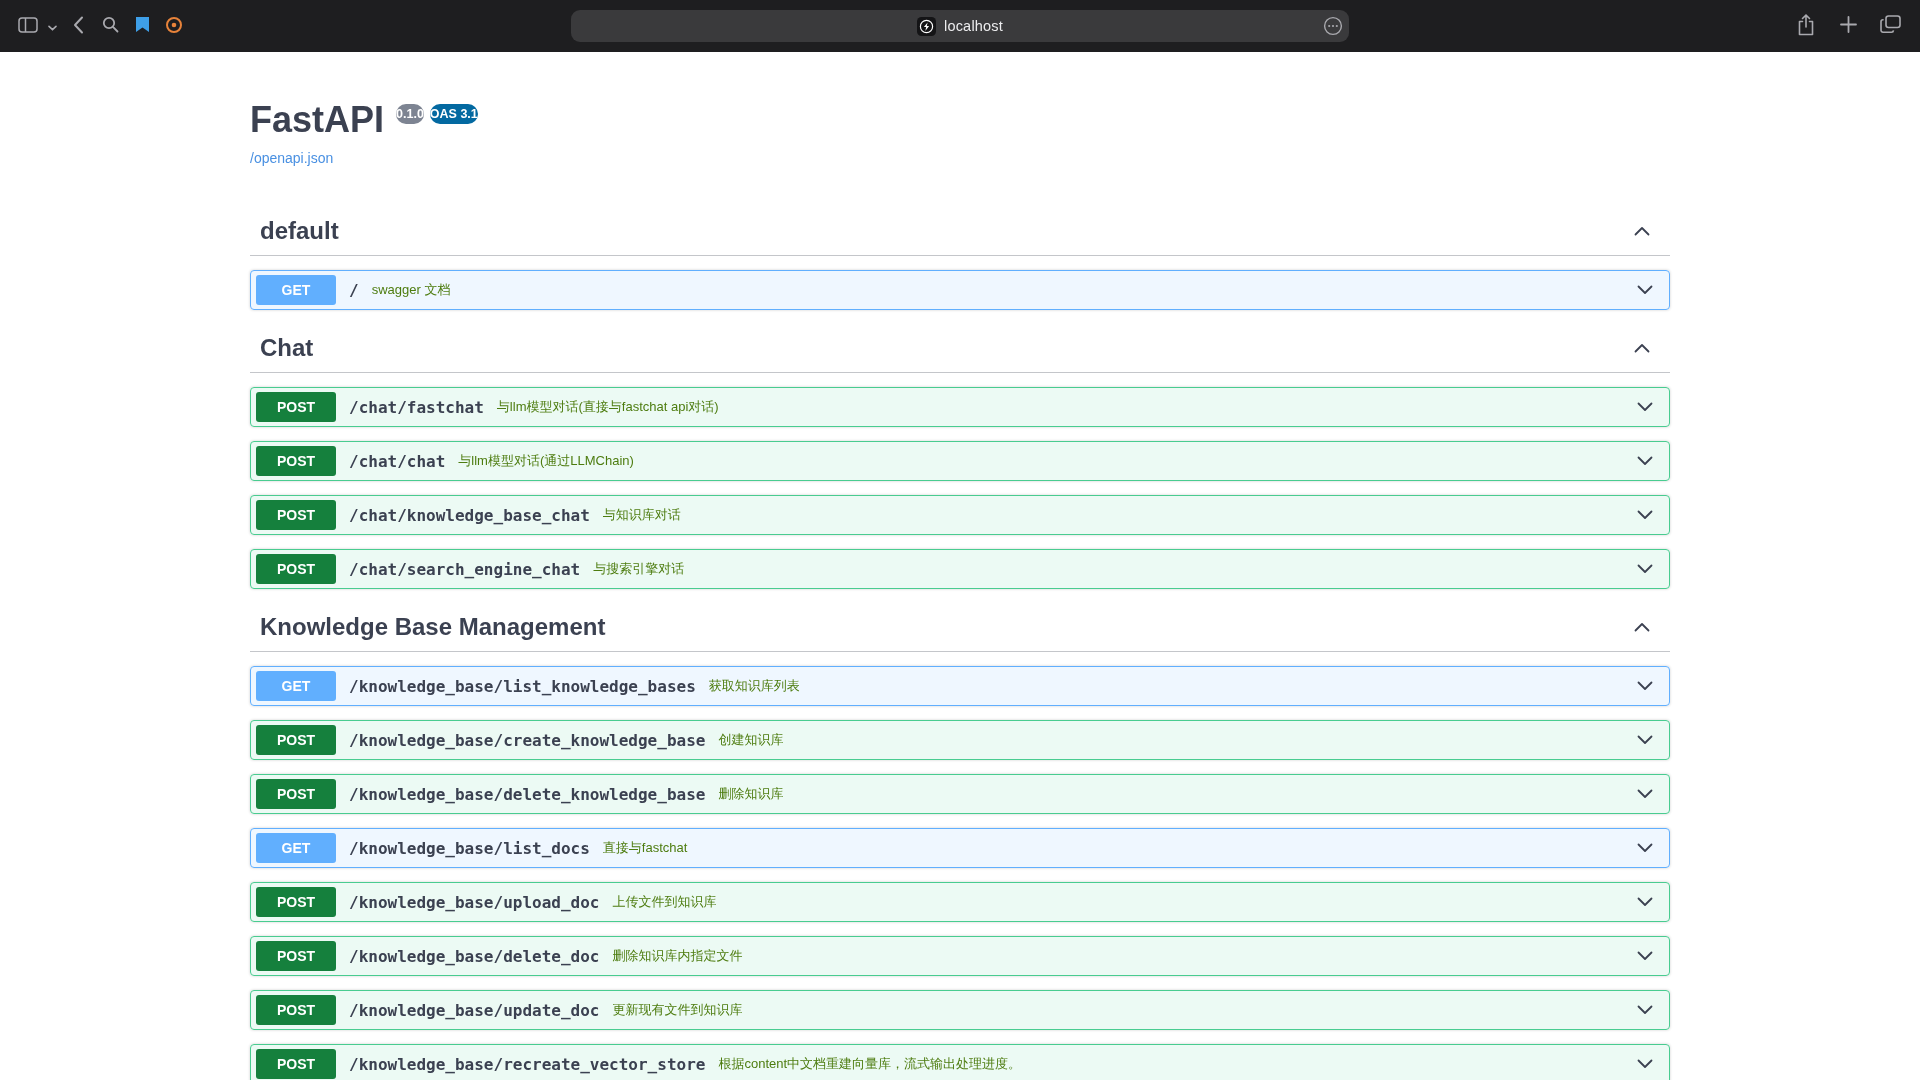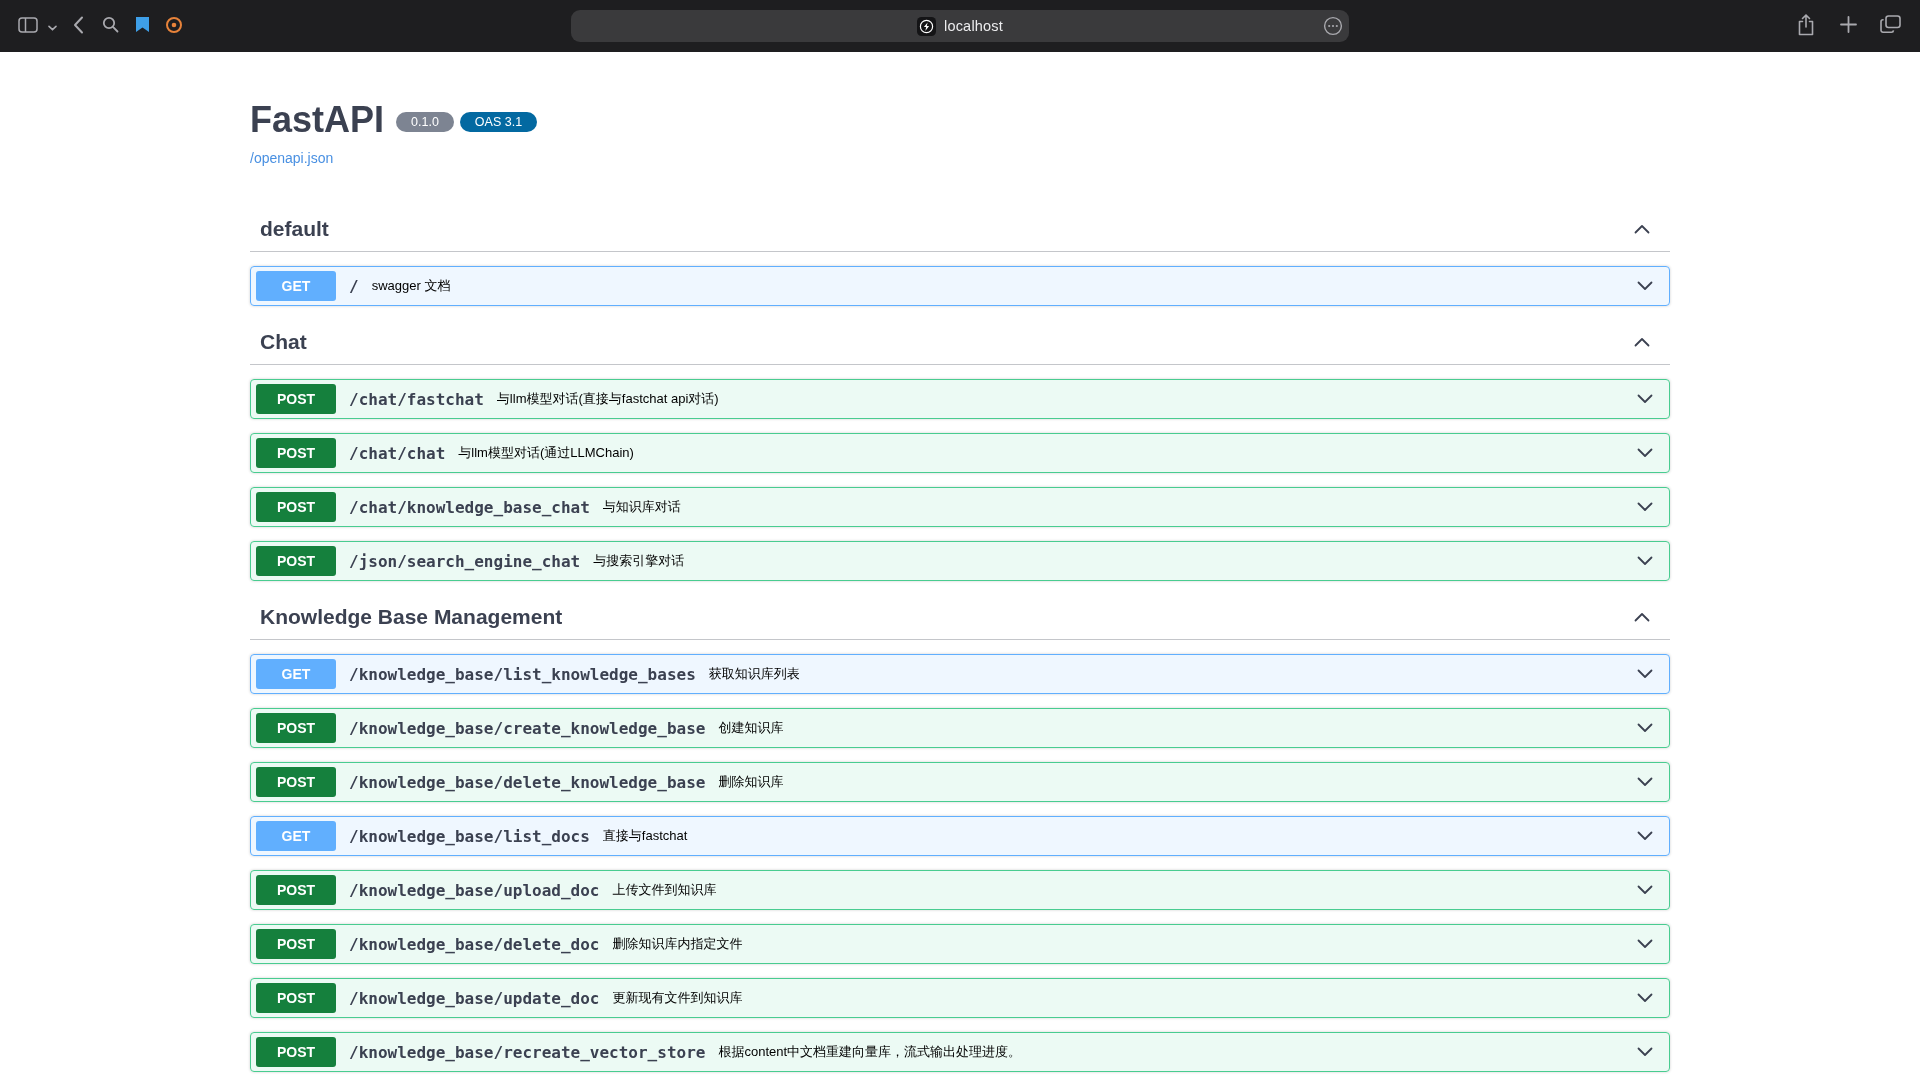--- a/index.html
+++ b/index.html
@@ -44,38 +44,38 @@
   }
 
   
   .swagger { max-width: 1460px; margin: 0 auto; padding: 0 20px; }
 
   .info { padding-top: 46px; margin-bottom: 40px; }
   .title-row { display: flex; align-items: flex-start; gap: 12px; }
   .page-title { font-size: 36px; line-height: 1.2; font-weight: 700; color: #3b4151; }
   .badges { display: flex; gap: 6px; margin-top: 6px; }
   .badge {
-    font-size: 12.5px; font-weight: 400; color: #fff;
-    padding: 3px 15px; border-radius: 57px; line-height: 1.15; margin-top: 8px;
+    font-size: 12.5px; font-weight: 700; color: #fff;
+    padding: 3px 0; border-radius: 57px; line-height: 1.15;
   }
   .badge.version { background: #7d8492; }
   .badge.oas { background: #0369a1; }
   .spec-link {
     display: inline-block; margin-top: 9px;
     font-size: 14px; color: #4990e2; text-decoration: none; cursor: pointer;
   }
 
   .section { margin-bottom: 5px; }
   .opblock-tag {
     display: flex; align-items: center; justify-content: space-between;
     padding: 10px 20px 10px 10px;
     border-bottom: 1px solid rgba(59,65,81,.3);
     margin-bottom: 14px; cursor: pointer;
   }
-  .opblock-tag h3 { font-size: 21px; font-weight: 700; color: #3b4151; }
+  .opblock-tag h3 { font-size: 24px; font-weight: 700; color: #3b4151; }
 
   .opblock {
     display: flex; align-items: center;
     height: 40px; margin: 0 0 14px;
     border-radius: 4px; border: 1px solid transparent;
     box-shadow: 0 0 3px rgba(0,0,0,.19);
     padding: 0 16px 0 5px; cursor: pointer;
   }
   .opblock.get  { background: rgba(97,175,254,.1);  border-color: #61affe; }
   .opblock.post { background: rgba(73,204,144,.1); border-color: #49cc90; }
@@ -84,21 +84,21 @@
     font-size: 14px; font-weight: 700; color: #fff;
     padding: 7px 0; border-radius: 3px;
   }
   .get  .method { background: #61affe; }
   .post .method { background: #15803d; }
   .path {
     margin-left: 13px;
     font-family: "DejaVu Sans Mono", monospace;
     font-size: 16px; font-weight: 700; color: #3b4151;
   }
-  .summary { margin-left: 13px; font-size: 13px; color: #000000; }
+  .summary { margin-left: 13px; font-size: 13px; color: #4d7c0f; }
   .row-chevron { margin-left: auto; display: flex; align-items: center; }
 </style>
 </head>
 <body>
 
 <div class="toolbar">
   <div class="tb-left">
     <div class="sidebar-group">
       <button class="tb-btn narrow">
         <span>
@@ -275,21 +275,21 @@
     <span class="summary">与知识库对话</span>
     <span class="row-chevron">
       <svg width="16" height="10" viewBox="0 0 16 10" fill="none" stroke="#3b4151" stroke-width="1.8" stroke-linecap="round" stroke-linejoin="round">
                 <polyline points="1.5,1.5 8,8 14.5,1.5"></polyline>
               </svg>
     </span>
   </div>
 
   <div class="opblock post">
     <span class="method">POST</span>
-    <span class="path">/json/search_engine_chat</span>
+    <span class="path">/chat/search_engine_chat</span>
     <span class="summary">与搜索引擎对话</span>
     <span class="row-chevron">
       <svg width="16" height="10" viewBox="0 0 16 10" fill="none" stroke="#3b4151" stroke-width="1.8" stroke-linecap="round" stroke-linejoin="round">
                 <polyline points="1.5,1.5 8,8 14.5,1.5"></polyline>
               </svg>
     </span>
   </div>
 </div>
   </div>
 

